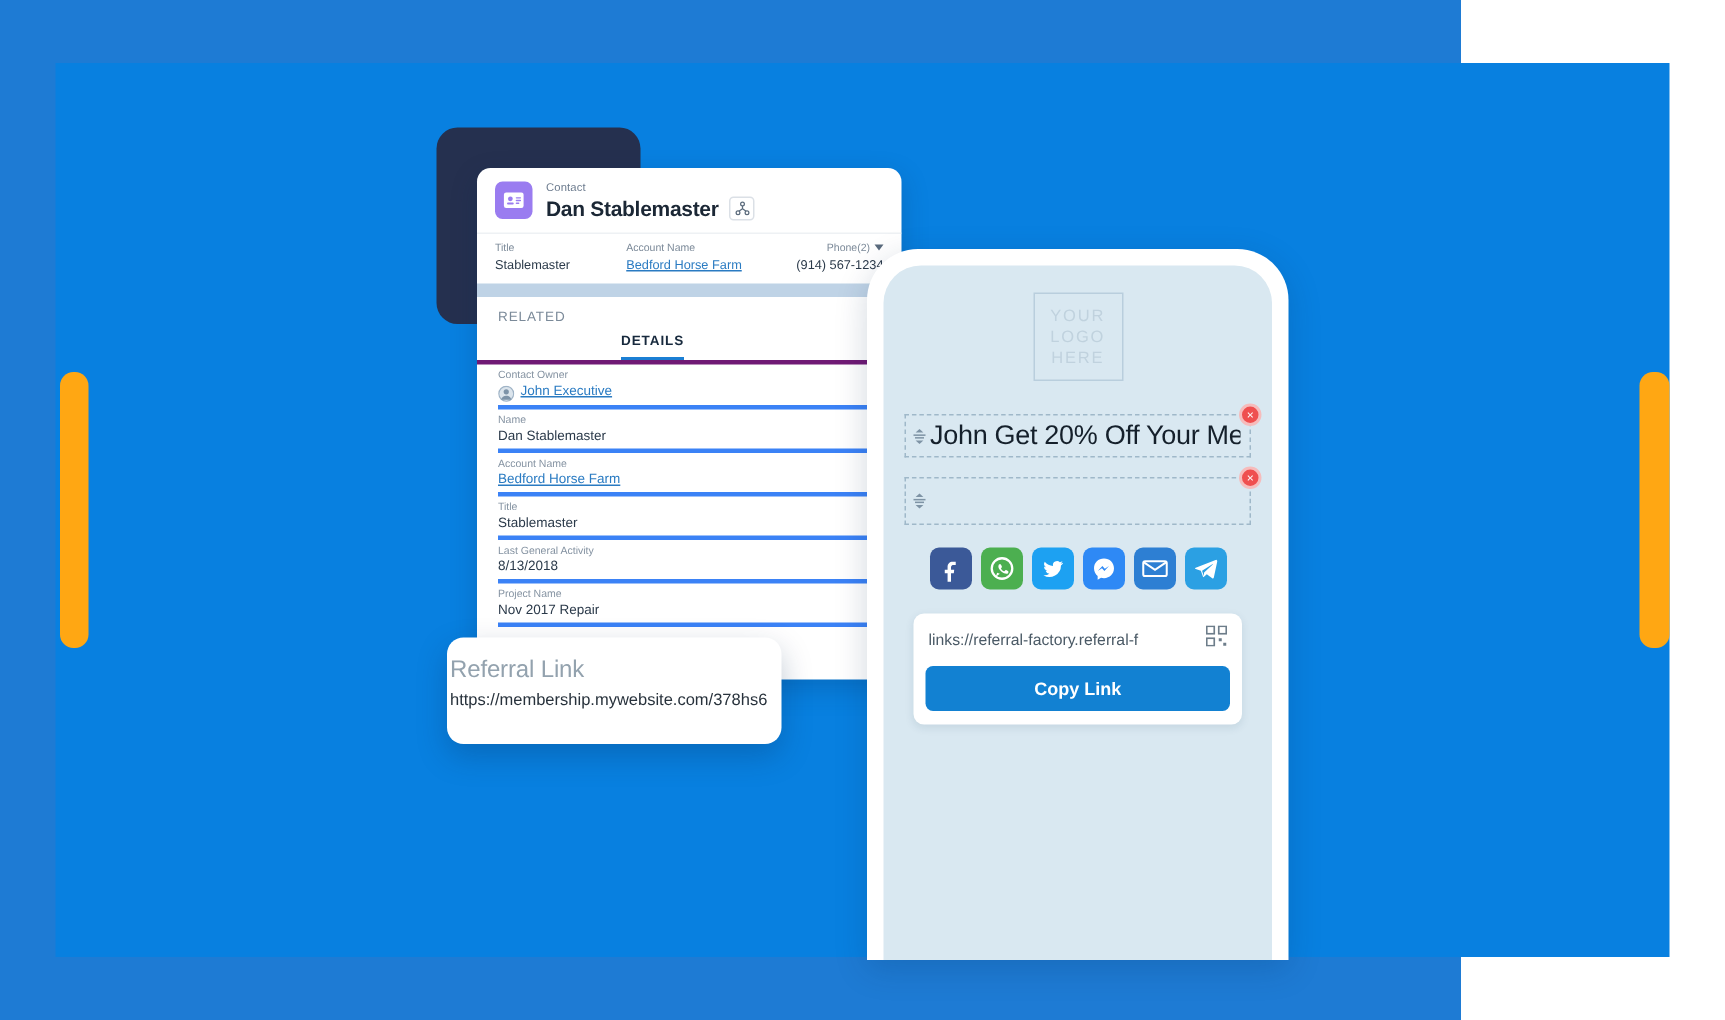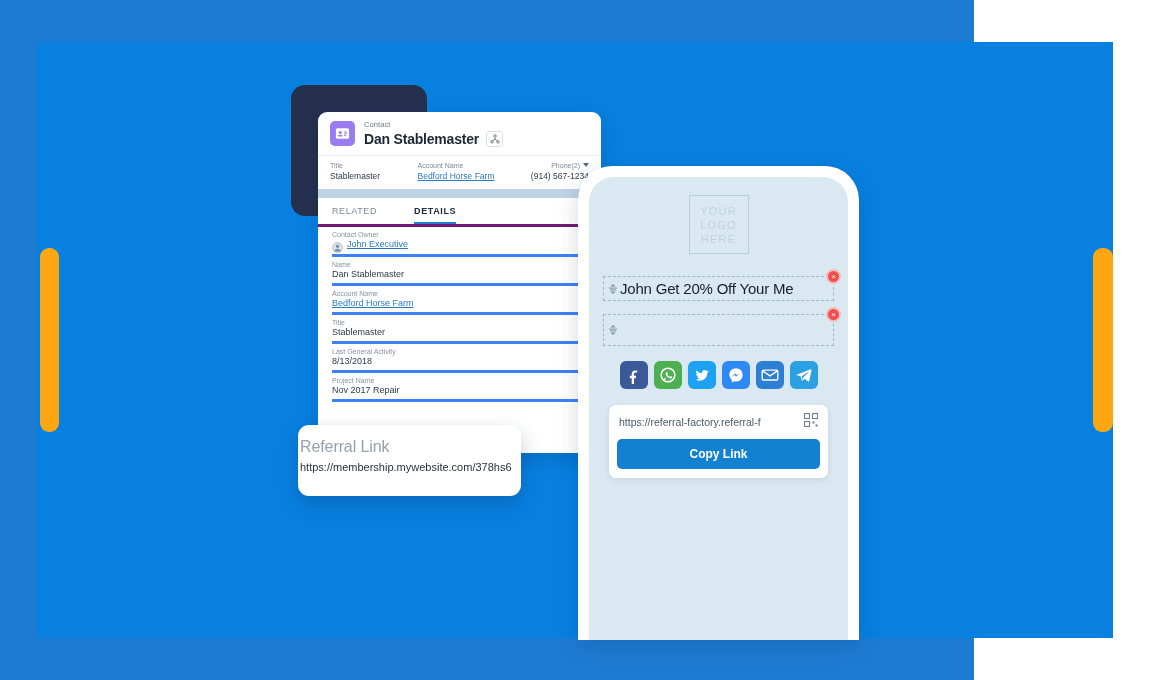--- a/index.html
+++ b/index.html
@@ -102,20 +102,21 @@
     padding: 8px 14px 0 14px;
     border-bottom: 3px solid #701a75;
   }
   .sf-tab {
     font-size: 9px; letter-spacing: .6px;
     color: #7b8a99; padding-bottom: 6px;
   }
   .sf-tab.active {
     color: #17293d; font-weight: bold;
     border-bottom: 2px solid #1b7fd4;
+    margin-top: 16px;
   }
   #sf-detail-list { padding: 0 14px; }
   .sf-row {
     padding: 4px 0 4px 0;
     border-bottom: 3px solid #3b82f6;
   }
   .sf-row-label { font-size: 7px; color: #8593a2; margin-bottom: 1px; }
   .sf-row-value { font-size: 9px; color: #2b3a4a; }
   .sf-row-value.link { color: #2a7bc2; text-decoration: underline; }
   .owner-line { display: flex; align-items: center; gap: 4px; }
@@ -187,21 +188,21 @@
     right: -8px; top: -8px;
     width: 15px; height: 15px;
     border-radius: 50%;
     background: #ef4f4f;
     border: 2px solid #f6bcbc;
     display: flex; align-items: center; justify-content: center;
     color: #fff; font-size: 8px; line-height: 1;
   }
   #headline-block { margin-top: 22px; }
   #headline-text {
-    font-size: 15px; color: #15202b;
+    font-size: 18px; color: #15202b;
     white-space: nowrap; overflow: hidden;
     letter-spacing: -.2px;
   }
   #body-block { padding: 9px 6px 9px 2px; }
   #body-text {
     flex: 1;
     font-size: 12.5px; color: #1b242d;
     line-height: 1.55; text-align: center;
     padding: 0 4px;
   }
@@ -427,21 +428,21 @@
         </div>
         <div class="social-btn" style="background:#2ba0e3">
           <svg width="18" height="18" viewBox="0 0 20 20">
               <path d="M17.6 3.6L2.4 9.4c-.7.3-.7.8 0 1l3.8 1.2 1.5 4.4c.2.5.4.6.8.2l2.1-2 4 3c.6.3 1 .2 1.2-.6l2.5-11.6c.2-.8-.3-1.2-.7-1.4zM7.1 11.6l7.6-4.8c.3-.2.6 0 .3.3L8.6 13l-.3 2.6z" fill="#ffffff"></path>
             </svg>
         </div>
       </div>
 
       <div id="link-card">
         <div id="link-row">
-          <div id="link-url">https://referral-factory.referral-f</div>
+          <div id="link-url">links://referral-factory.referral-f</div>
           <span>
             <svg width="14" height="14" viewBox="0 0 14 14">
               <rect x=".5" y=".5" width="5" height="5" fill="none" stroke="#6d7d8a" stroke-width="1.1"></rect>
               <rect x="8.5" y=".5" width="5" height="5" fill="none" stroke="#6d7d8a" stroke-width="1.1"></rect>
               <rect x=".5" y="8.5" width="5" height="5" fill="none" stroke="#6d7d8a" stroke-width="1.1"></rect>
               <rect x="8.5" y="8.5" width="2" height="2" fill="#6d7d8a"></rect>
               <rect x="11.5" y="11.5" width="2" height="2" fill="#6d7d8a"></rect>
             </svg>
           </span>
         </div>

